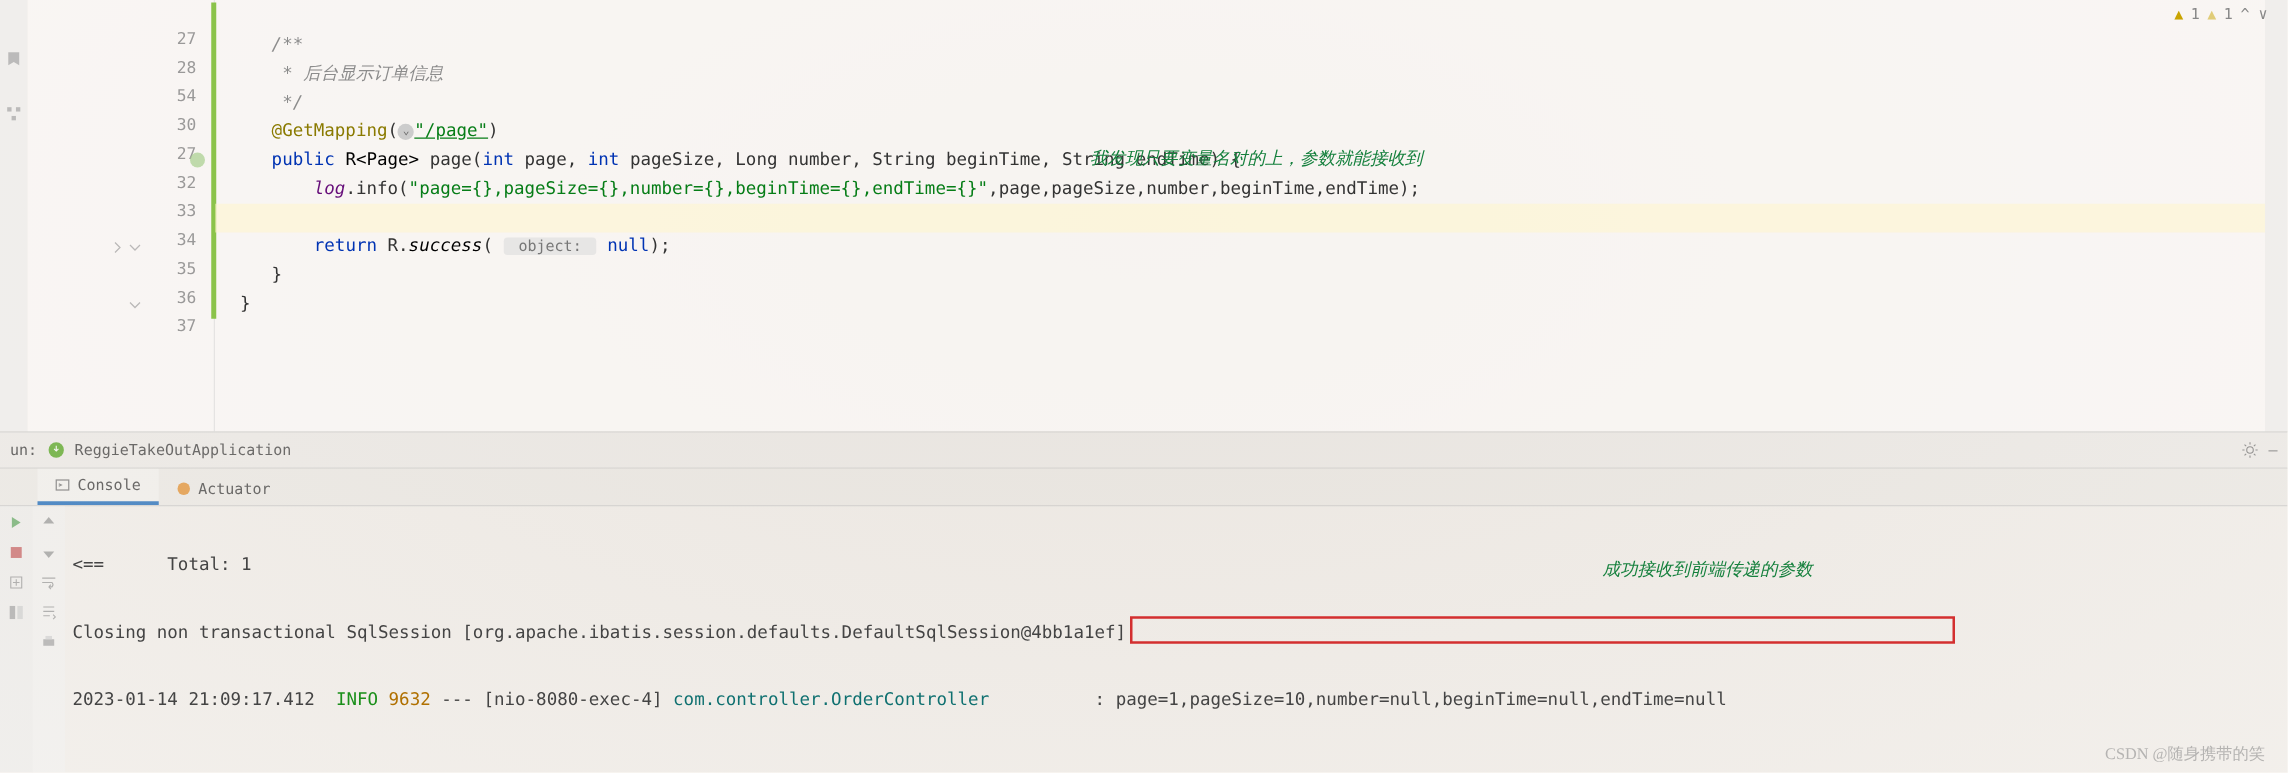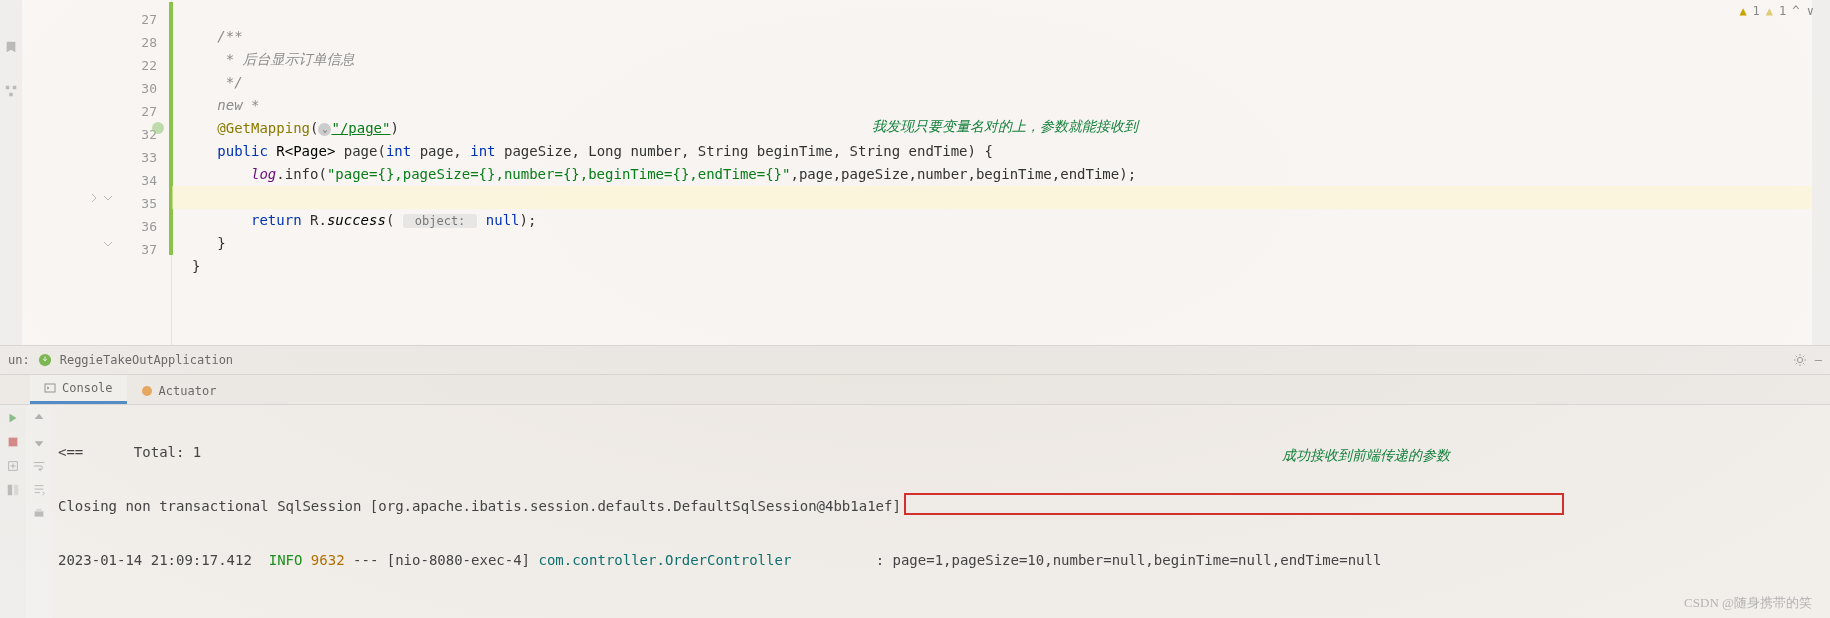--- a/index.html
+++ b/index.html
@@ -37,21 +37,21 @@
   background: rgba(252,250,248,0.7);
 }
 .fold-col {
   width: 95px;
   padding-top: 2px;
 }
 .fold-row { height: 23px; display: flex; justify-content: flex-end; align-items: center; padding-right: 4px; gap: 4px; }
 .fold-row svg { width: 10px; height: 10px; opacity: 0.55; }
 .line-num-col {
   width: 55px;
-  padding-top: 8px;
+  padding-top: 20px;
   border-right: 1px solid rgba(200,200,200,0.4);
   position: relative;
 }
 .line-num {
   height: 23px;
   line-height: 23px;
   text-align: right;
   padding-right: 14px;
   color: rgba(130,130,130,0.8);
   font-size: 13px;
@@ -230,39 +230,38 @@
       <div class="fold-row">
           <svg viewBox="0 0 10 10">
             <path d="M1 3l4 4 4-4" fill="none" stroke="#888"></path>
           </svg>
         </div>
     </div>
     <div class="line-num-col">
       <div class="change-bar" style="top:2px;height:253px;"></div>
       <div class="line-num">27</div>
       <div class="line-num">28</div>
-      <div class="line-num">22</div>
+      <div class="line-num">54</div>
       <div class="line-num">30</div>
       <div class="line-num">27</div>
       <div class="line-num">32</div>
       <svg class="line-mark" style="top:121px" viewBox="0 0 14 14">
           <circle cx="7" cy="7" r="6" fill="#a8d08d"></circle>
         </svg>
       <div class="line-num">33</div>
       <div class="line-num">34</div>
       <div class="line-num">35</div>
       <div class="line-num">36</div>
       <div class="line-num">37</div>
     </div>
     <div class="code-col">
       <div class="code-line"></div>
       <div class="code-line">   <span class="cmt">/**</span></div>
       <div class="code-line">   <span class="cmt"> * 后台显示订单信息</span></div>
       <div class="code-line">   <span class="cmt"> */</span></div>
-      <div class="code-line">   <span class="cmt">new *</span></div>
       <div class="code-line">   <span class="ann">@GetMapping</span>(<span class="ann-icon">⌄</span><span class="str-u">"/page"</span>)</div>
       <div class="code-line">   <span class="kw">public</span> <span class="type">R&lt;Page&gt;</span> <span>page</span><span>(<span class="kw">int</span> page, <span class="kw">int</span> pageSize, Long number, String beginTime, String endTime) {</span></div>
       <div class="code-line">       <span class="field">log</span><span>.info(</span><span class="str">"page={},pageSize={},number={},beginTime={},endTime={}"</span><span>,page,pageSize,number,beginTime,endTime);</span></div>
       <div class="code-line hl-line"></div>
       <div class="code-line">       <span class="kw">return</span><span> R.</span><span class="static">success</span>( <span class="param-hint">object:</span> <span class="kw">null</span><span>);</span></div>
       <div class="code-line">   <span>}</span></div>
       <div class="code-line"><span>}</span></div>
       <div class="red-note" style="top:118px; left:700px;">我发现只要变量名对的上，参数就能接收到</div>
     </div>
   </div>

